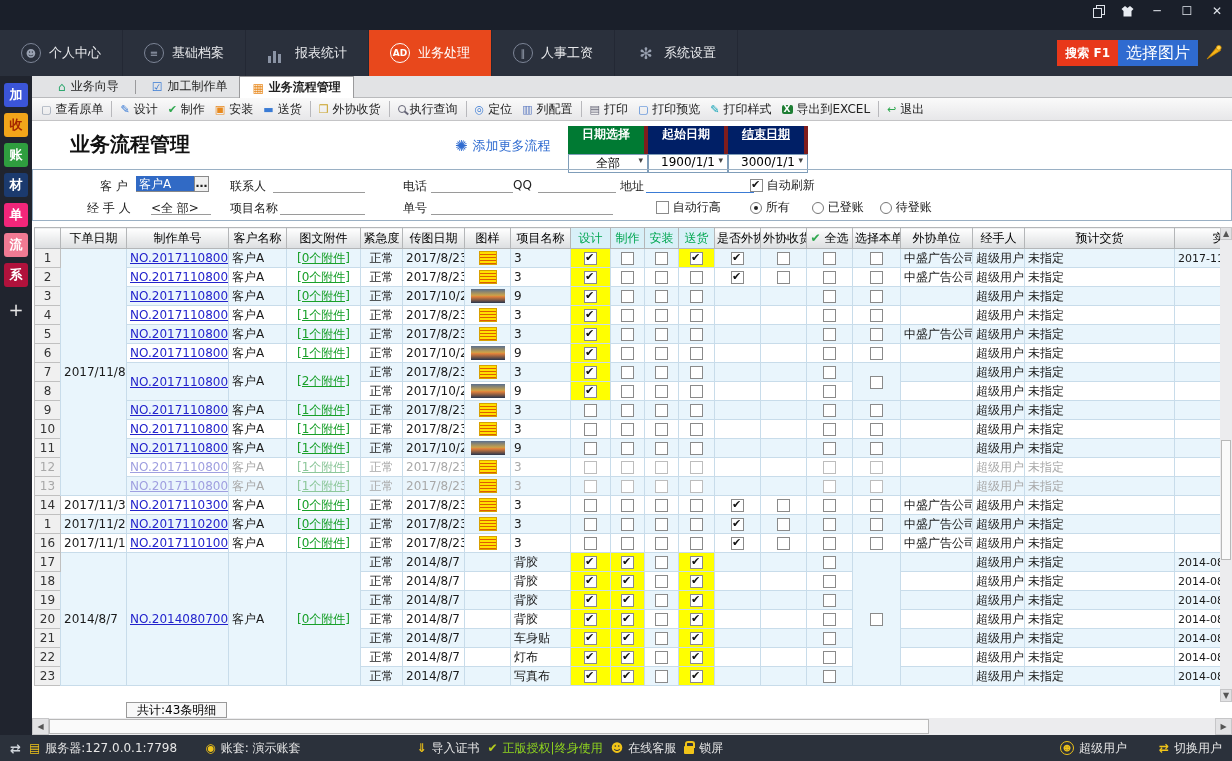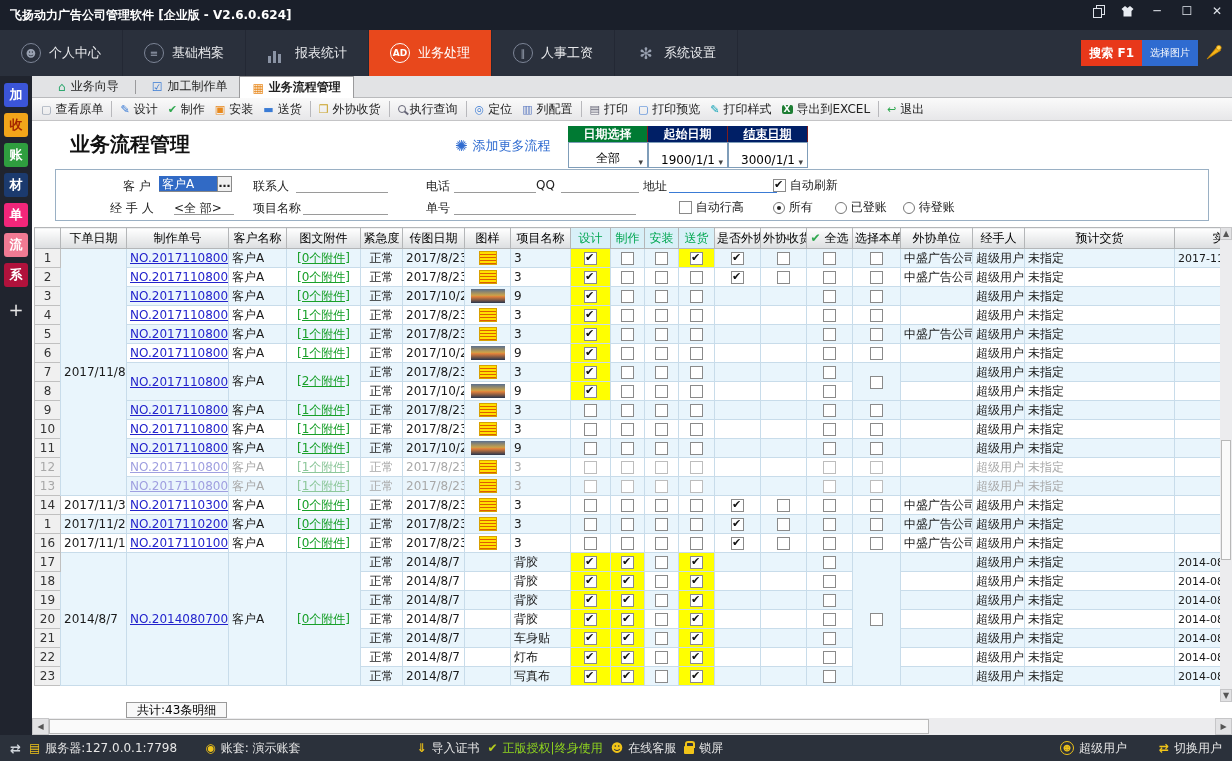--- a/index.html
+++ b/index.html
@@ -22,21 +22,21 @@
   .nav-item.active .nav-ic{border-color:#fff;color:#fff;font-weight:bold;font-size:9px}
   .ic-bars{border:none;border-radius:0;background:linear-gradient(#8a93a4 0 0) 1px 100%/3px 7px no-repeat,linear-gradient(#8a93a4 0 0) 6px 100%/3px 12px no-repeat,linear-gradient(#8a93a4 0 0) 11px 100%/3px 9px no-repeat}
   .ic-gear{border:none;font-size:16px}
   .nav-search{margin-left:auto;display:flex;align-items:center;padding-right:8px;gap:0}
   .search-box{width:205px;height:26px;background:#fff;display:flex;align-items:center;padding:0 6px;gap:5px}
   .mag{width:9px;height:9px;border:1.5px solid #9aa2ae;border-radius:50%;position:relative;flex:0 0 9px}
   .mag::after{content:"";position:absolute;width:6px;height:1.5px;background:#9aa2ae;right:-5px;bottom:-1px;transform:rotate(40deg)}
   .search-box input{border:none;outline:none;width:100%;font-size:12px;color:#333;font-family:inherit}
   .search-box input::placeholder{color:#b0b4ba}
   .btn-search{height:26px;padding:0 8px;background:#e8381a;color:#fff;border:none;font-size:12px;font-weight:bold;cursor:pointer;font-family:inherit}
-  .btn-pick{height:26px;padding:0 8px;background:#2f6bd0;color:#fff;border:none;font-size:10px;cursor:pointer;font-family:inherit}
+  .btn-pick{height:26px;padding:0 8px;background:#2f6bd0;color:#fff;border:none;font-size:16px;cursor:pointer;font-family:inherit}
   .horn{margin-left:6px}
 
   
   .mid{flex:1;display:flex;min-height:0}
   .sidebar{width:32px;background:#20242e;flex:0 0 32px;display:flex;flex-direction:column;align-items:center;padding-top:7px;gap:6px}
   .side-tab{width:24px;height:24px;border-radius:3px;display:flex;align-items:center;justify-content:center;font-size:13px;font-weight:bold;cursor:pointer}
   .side-plus{color:#e6e6e6;font-size:18px;cursor:pointer;margin-top:6px}
 
   .main{flex:1;display:flex;flex-direction:column;min-width:0;background:#fff}
 
@@ -58,26 +58,26 @@
   .ic-query::after{content:"";position:absolute;width:5px;height:1.5px;background:#667;right:-4px;bottom:-1px;transform:rotate(40deg)}
 
   
   .content{flex:1;display:flex;flex-direction:column;min-height:0;background:#fff}
   .titlerow{height:48px;position:relative;flex:0 0 48px}
   .page-title{position:absolute;left:38px;top:10px;font-size:20px;font-weight:bold;color:#111}
   .addmore{position:absolute;left:423px;top:16px;display:flex;align-items:center;gap:5px;color:#2f6bd0;font-size:13px;cursor:pointer}
   .gear-blue{font-size:15px}
   .datefilters{position:absolute;left:536px;top:5px;display:flex}
   .df-col{width:80px}
-  .df-head{height:16px;line-height:16px;text-align:center;color:#fff;font-weight:bold;font-size:12px;border-right:1px solid #7f1d1d}
-  .df-value{height:26px;border:1px solid #7f9db9;background:#fff;display:flex;align-items:flex-end;justify-content:center;gap:6px;font-size:12px;cursor:pointer;position:relative}
+  .df-head{height:28px;line-height:16px;text-align:center;color:#fff;font-weight:bold;font-size:12px;border-right:4px solid #7f1d1d}
+  .df-value{height:19px;border:1px solid #7f9db9;background:#fff;display:flex;align-items:flex-start;justify-content:center;gap:6px;font-size:12px;cursor:pointer;position:relative}
   .df-arrow{font-size:9px;color:#444;position:absolute;right:4px}
 
   
-  .filterpanel{margin:0 23px;height:52px;border:1px solid #9ab0c4;position:relative;flex:0 0 52px;font-size:12px;color:#222}
+  .filterpanel{margin:0 0;height:52px;border:1px solid #9ab0c4;position:relative;flex:0 0 52px;font-size:12px;color:#222}
   .fl{position:absolute;white-space:nowrap}
   .ul-input{display:inline-block;border-bottom:1px solid #9a9a9a;height:15px;vertical-align:bottom}
   .ul-blue{border-bottom:1.5px solid #3a7bd5}
   .sel-input{display:inline-block;background:#316ac5;color:#fff;height:16px;line-height:16px;padding:0 3px;border-bottom:1px solid #888}
   .more-btn{display:inline-block;width:15px;height:16px;border:1px solid #8a8a8a;background:#f0f0f0;text-align:center;line-height:13px;font-weight:bold;cursor:pointer}
   .cb{display:inline-block;width:13px;height:13px;background:#fff;border:1px solid #8a8a8a;position:relative;vertical-align:middle;cursor:pointer}
   .cb.checked::after{content:"✔";position:absolute;left:0px;top:-2px;font-size:11px;color:#111;font-weight:bold}
   .cb.dim{border-color:#bdbdbd}
   .radio{display:inline-block;width:12px;height:12px;border:1px solid #777;border-radius:50%;position:relative;vertical-align:middle;background:#fff;cursor:pointer}
   .radio.sel::after{content:"";position:absolute;left:3px;top:3px;width:4px;height:4px;border-radius:50%;background:#222}
@@ -130,21 +130,20 @@
   .circ{width:14px;height:14px;border:1px solid #f0c419;border-radius:50%;color:#f0c419;font-size:8px;display:flex;align-items:center;justify-content:center}
   .sb-sp1{width:100px}
   .sb-sp2{margin-left:auto}
 </style>
 </head>
 <body>
 
 <div class="app">
 
   <div class="titlebar">
-    <span class="ttl">飞扬动力广告公司管理软件 [企业版 - V2.6.0.624]</span>
     <div class="win-controls">
       <span class="win-btn">
           <span class="ic-copy"></span>
         </span>
       <span class="win-btn">
         <svg width="13" height="11" viewBox="0 0 13 11">
             <path d="M4 0 L6.5 2 L9 0 L12.5 3 L10.5 5 L10.5 10.5 L2.5 10.5 L2.5 5 L0.5 3 Z" fill="#e8ecf2"></path>
           </svg>
       </span>
       <span class="win-btn">─</span>

